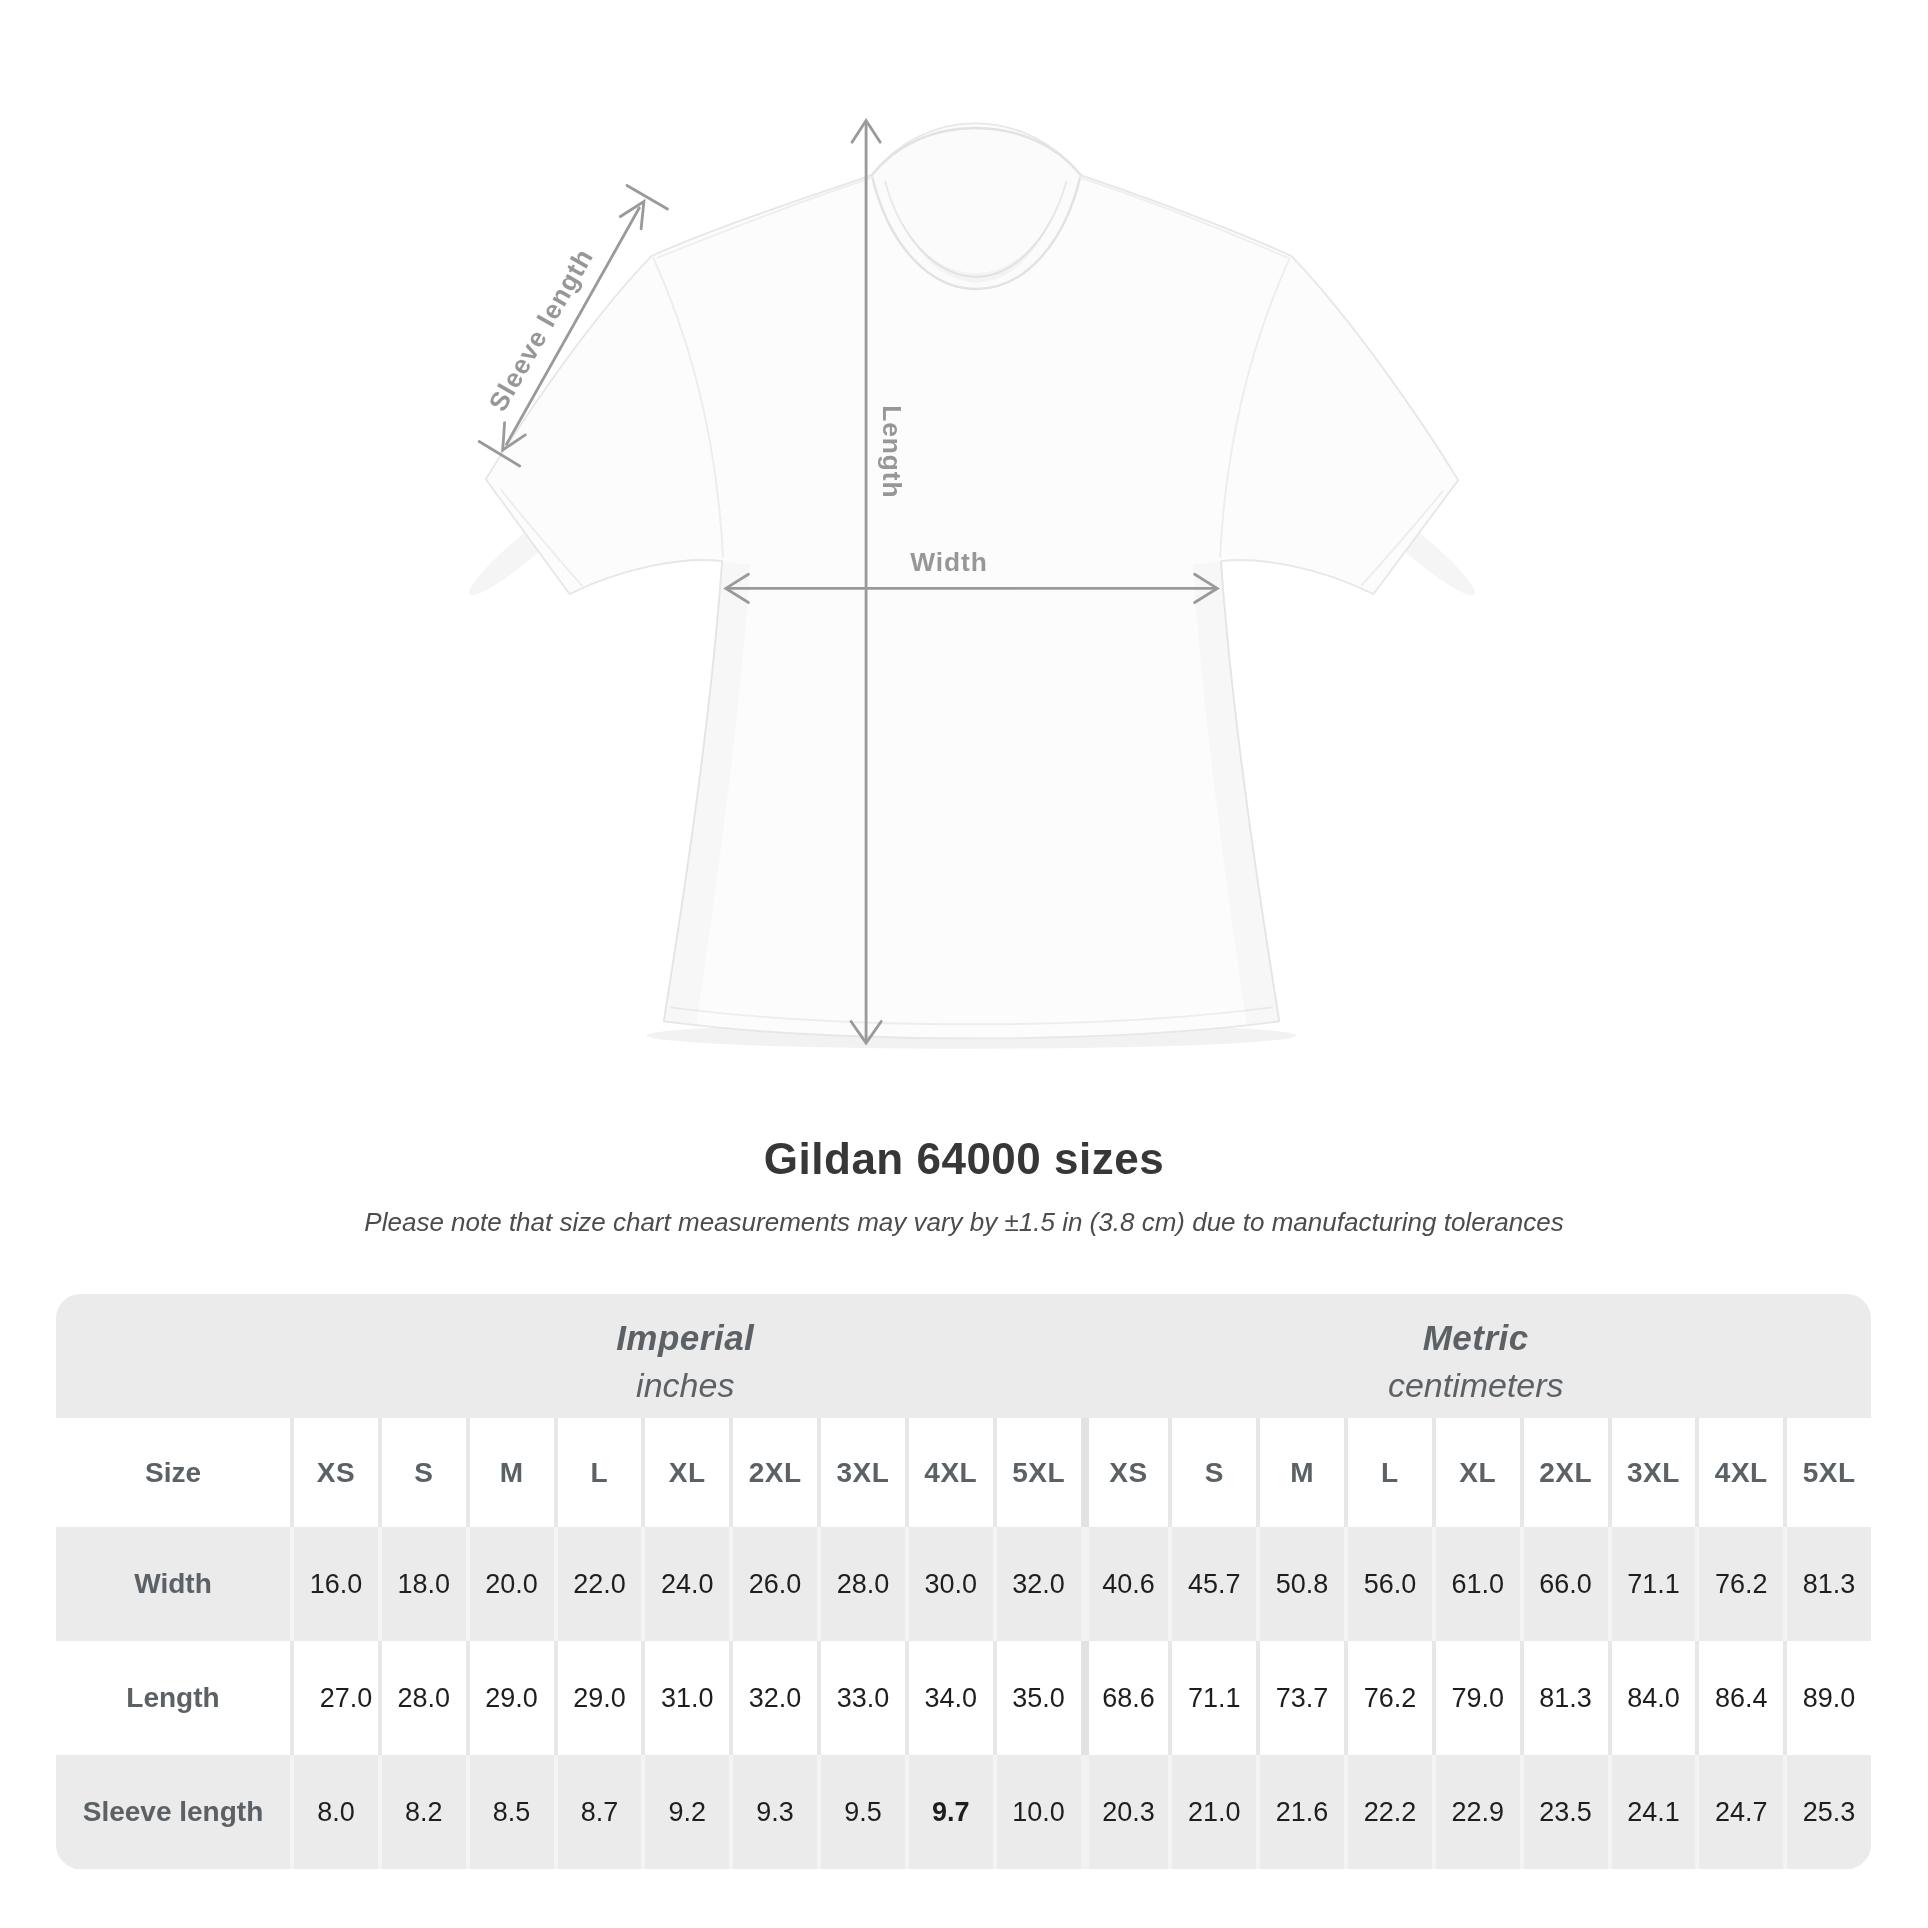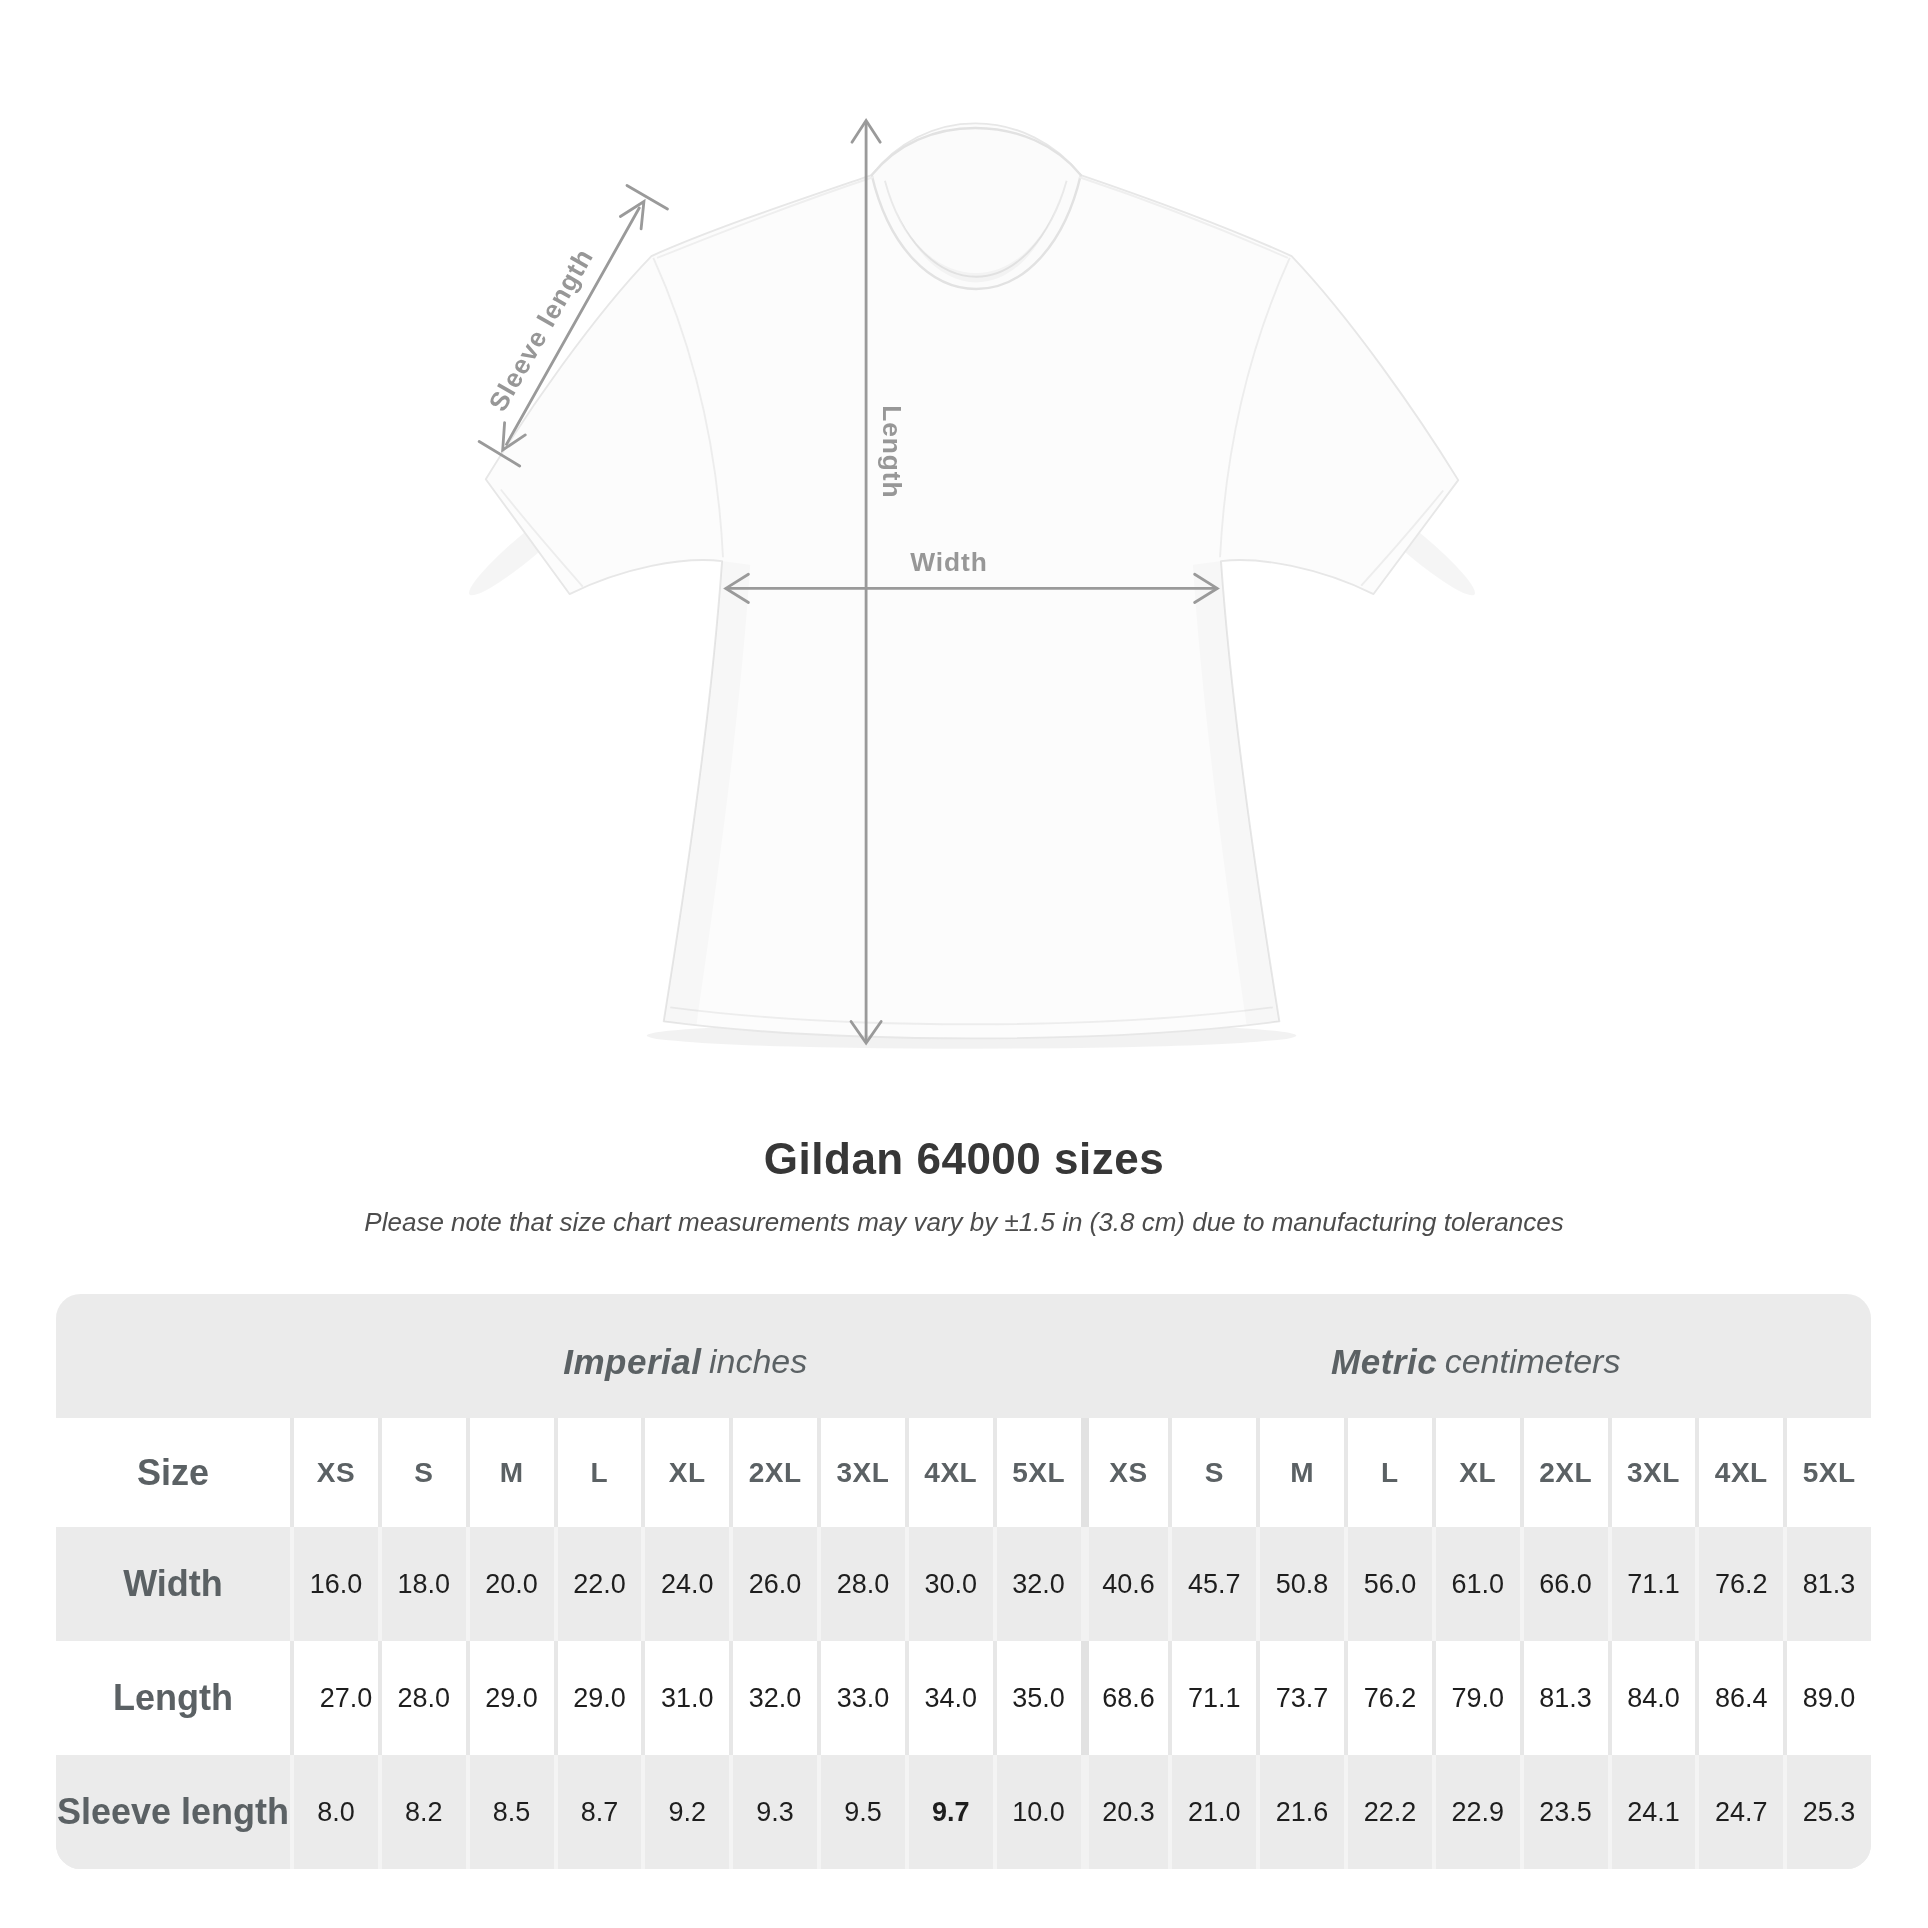--- a/index.html
+++ b/index.html
@@ -11,29 +11,29 @@
   #title{position:absolute;top:1134px;left:0;width:100%;text-align:center;
          font-size:44px;font-weight:bold;color:#373737;letter-spacing:0.5px;}
   #subtitle{position:absolute;top:1207px;left:0;width:100%;text-align:center;
          font-size:26px;font-style:italic;color:#4c4c4c;}
 
   #size-table{position:absolute;left:56px;top:1294px;width:1815px;height:575px;
          background:#ebebeb;border-radius:24.5px;overflow:hidden;}
   #size-grid{display:grid;width:100%;height:100%;
          grid-template-columns:234px repeat(18,1fr);
          grid-template-rows:124px 109px 114px 114px 114px;}
-  .group-head{grid-row:1;display:flex;flex-direction:row;align-items:center;
+  .group-head{grid-row:1;display:flex;flex-direction:column;align-items:center;
          justify-content:center;gap:7.5px;padding-top:11px;}
   .g-label{font-size:35px;font-weight:bold;font-style:italic;color:#5b6164;letter-spacing:0.5px;}
   .g-unit{font-size:34px;font-style:italic;color:#5b6164;}
 
   .c{display:flex;align-items:center;justify-content:center;}
   .white{background:#ffffff;}
   .gray{background:#ebebeb;}
-  .label{font-weight:bold;font-size:36px;color:#5b6164;}
+  .label{font-weight:bold;font-size:28px;color:#5b6164;}
   .head{font-weight:bold;font-size:28px;color:#5b6164;letter-spacing:0.5px;}
   .val{font-size:27px;color:#1e1e1e;}
   .sep-w{border-left:4.7px solid #e7e7e7;}
   .sep-g{border-left:4.7px solid #f4f4f4;}
   .div-w{border-left:8.5px solid #e2e2e2;}
   .div-g{border-left:8.5px solid #f2f2f2;}
 
   .ann-label{font-weight:bold;font-size:28px;fill:#979797;letter-spacing:1px;
          font-family:"Liberation Sans",sans-serif;}
 </style>

